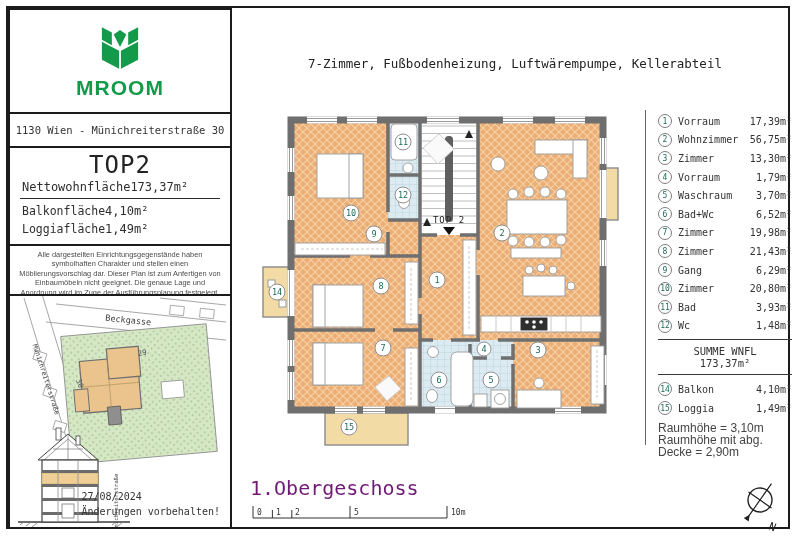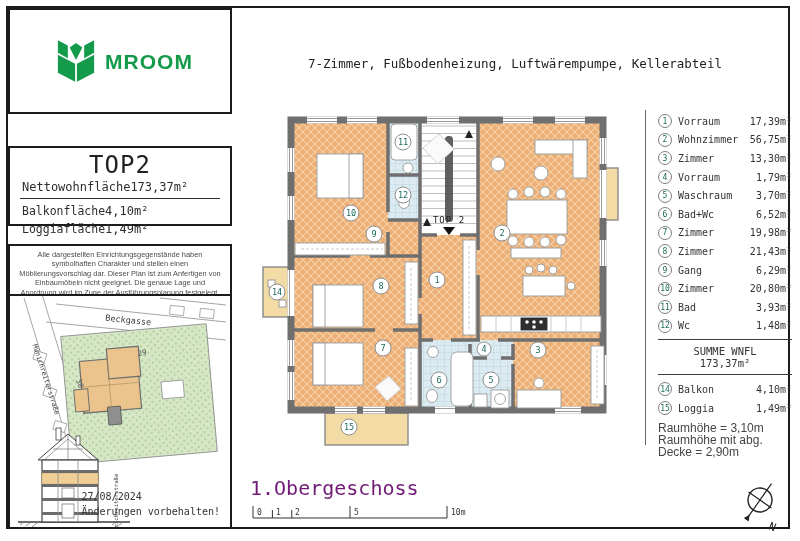--- a/index.html
+++ b/index.html
@@ -1,23 +1,23 @@
 <!DOCTYPE html>
 <html><head>
 <meta charset="utf-8">
 <style>
   html,body{margin:0;padding:0;background:#fff;}
   .sheet{position:relative;width:800px;height:541px;background:#fff;overflow:hidden;
          font-family:"DejaVu Sans Mono",monospace;color:#2e2e2e;}
   .frame{position:absolute;left:6px;top:6px;width:784px;height:523px;border:2px solid #1b1b1b;box-sizing:border-box;}
   .sbox{position:absolute;left:8px;width:224px;border:2px solid #1b1b1b;background:#fff;box-sizing:border-box;}
-  .logo-box{top:8px;height:106px;display:flex;flex-direction:row;align-items:center;justify-content:center;}
+  .logo-box{top:8px;height:106px;display:flex;flex-direction:column;align-items:center;justify-content:center;}
   .brandword{font-family:"Liberation Sans",sans-serif;font-weight:bold;font-size:21px;letter-spacing:1px;color:#149a4b;margin-top:2px;}
   .addr-box{top:112px;height:36px;display:flex;align-items:center;justify-content:center;font-size:10.5px;color:#333;}
-  .top2-box{top:146px;height:80px;padding:4px 10px;box-sizing:border-box;}
+  .top2-box{top:146px;height:100px;padding:4px 10px;box-sizing:border-box;}
   .top2-title{text-align:center;font-size:24px;letter-spacing:1px;color:#222;line-height:26px;}
   .arearow{display:flex;justify-content:flex-start;align-items:baseline;font-size:11.5px;padding:2px 2px;}
   .arearow .val{font-size:12px;}
   .netrow{border-bottom:1.5px solid #2b2b2b;padding-bottom:4px;margin-bottom:3px;font-size:12px;}
   .disc-box{top:244px;height:52px;padding:4px 7px;box-sizing:border-box;
             font-family:"Liberation Sans",sans-serif;font-size:7.4px;line-height:1.28;color:#4a4a4a;text-align:center;overflow:hidden;}
   .map-box{top:294px;height:235px;overflow:hidden;}
   .datebox{position:absolute;right:10px;bottom:8px;text-align:left;font-size:10px;color:#333;line-height:15px;}
   .title-line{position:absolute;left:240px;width:550px;text-align:center;color:#222;font-size:12.5px;}
   .legend{position:absolute;left:658px;top:112px;width:134px;font-size:10px;color:#333;}
@@ -43,20 +43,23 @@
     <svg width="58" height="52" viewBox="0 0 64 56">
       <polygon points="12,5 23,11 23,25 12,19" fill="#149a4b"></polygon>
       <polygon points="52,5 41,11 41,25 52,19" fill="#149a4b"></polygon>
       <polygon points="25,13 32,8 39,13 32,27" fill="#149a4b"></polygon>
       <polygon points="12,21 31,31 31,51 12,41" fill="#149a4b"></polygon>
       <polygon points="52,21 33,31 33,51 52,41" fill="#149a4b"></polygon>
     </svg>
     <div class="brandword">MROOM</div>
   </div>
 
+  <div class="sbox addr-box">
+    <span>1130 Wien - Münichreiterstraße 30</span>
+  </div>
 
   <div class="sbox top2-box">
     <div class="top2-title">TOP2</div>
     <div class="arearow netrow">
       <span>Nettowohnfläche</span>
       <span class="val">173,37m²</span>
     </div>
     <div class="arearow">
       <span>Balkonfläche</span>
       <span class="val">4,10m²</span>

